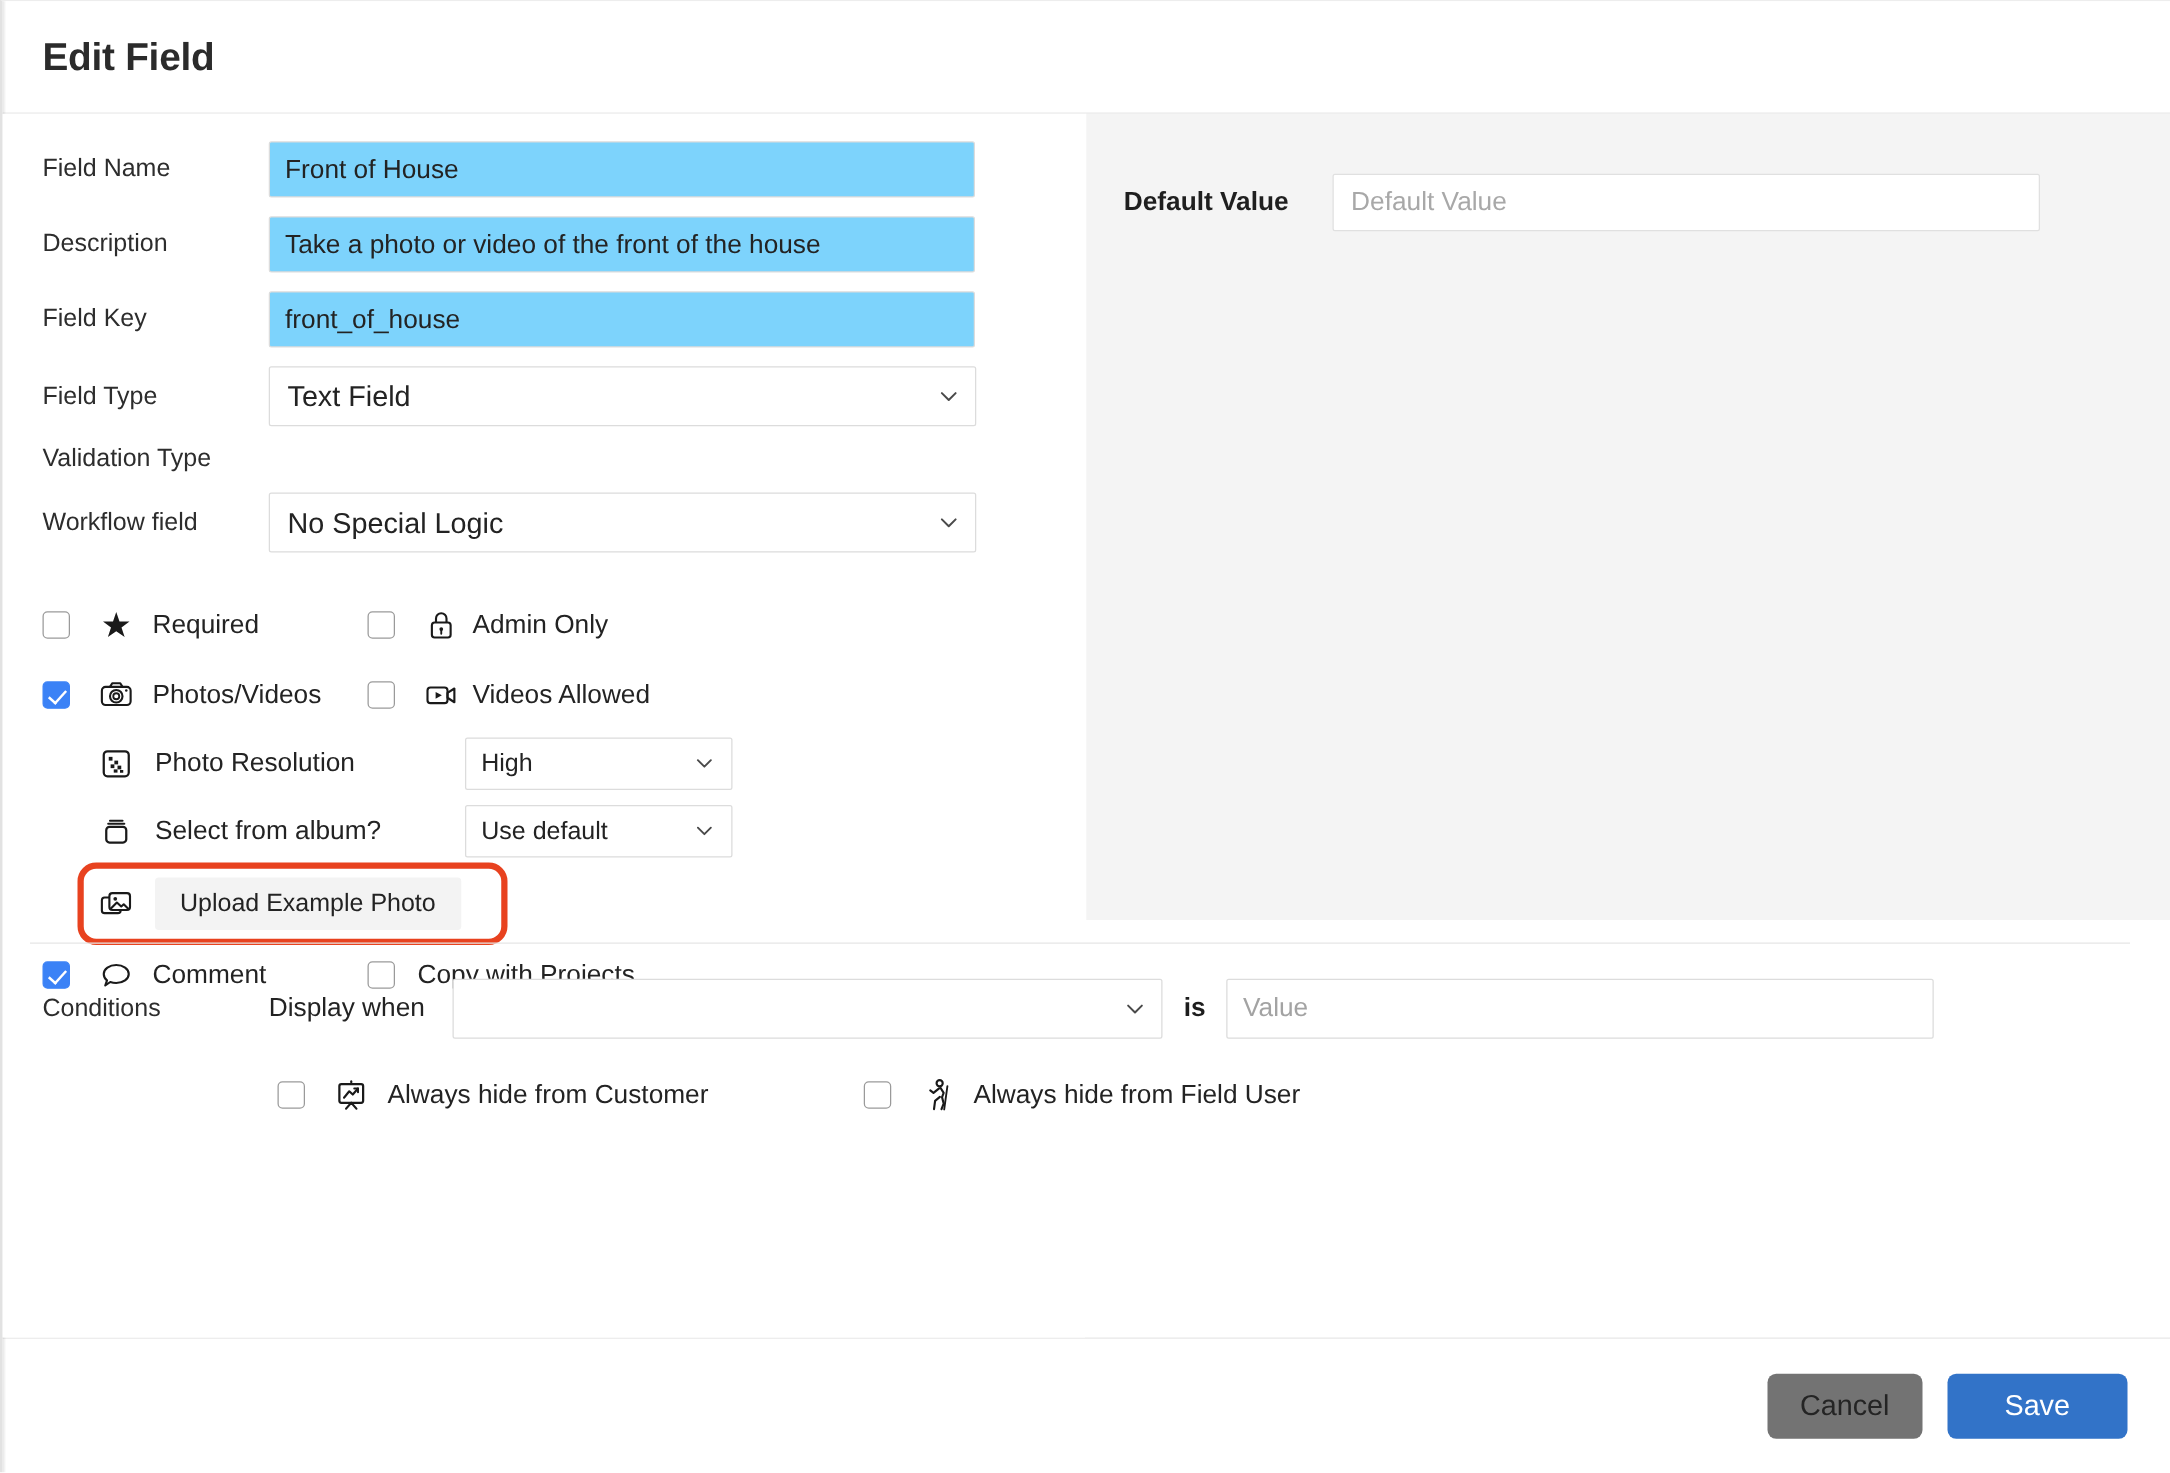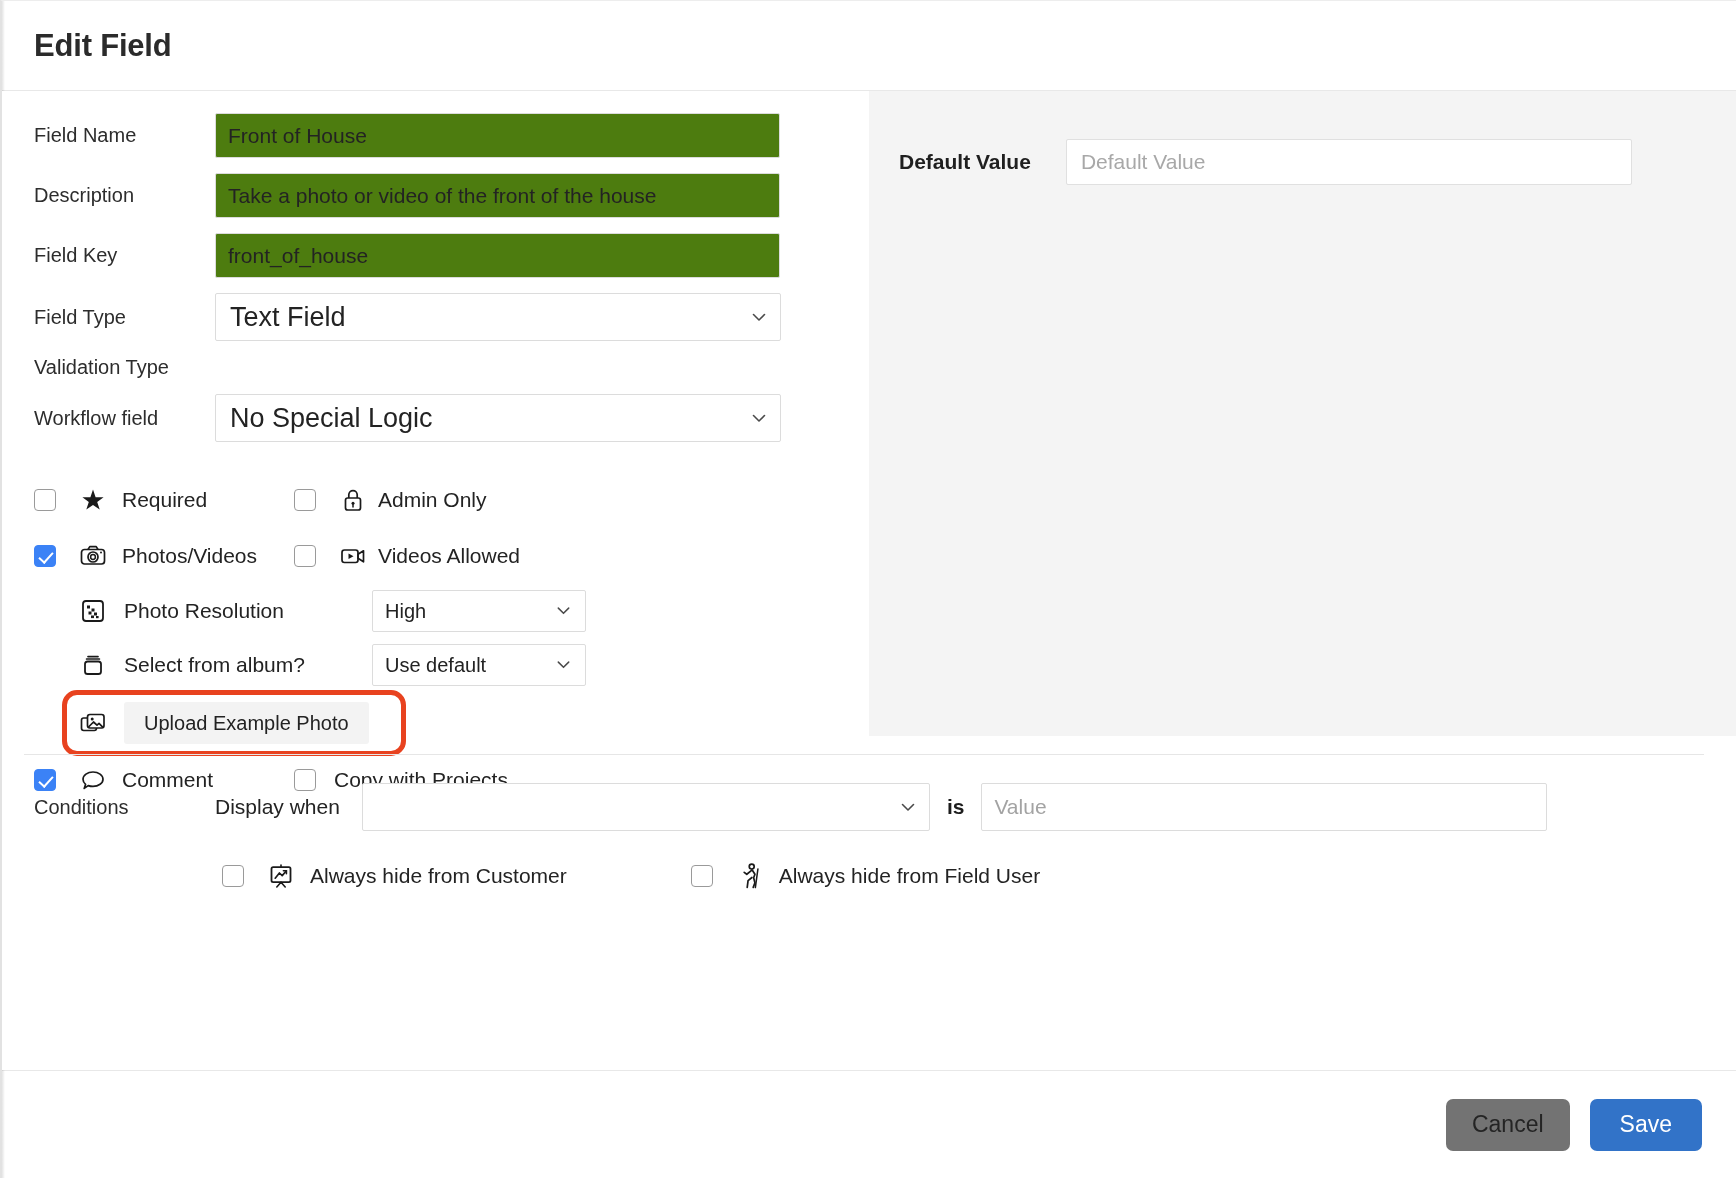--- a/index.html
+++ b/index.html
@@ -79,21 +79,21 @@
     font-size: 20px;
     color: #2d2d2d;
     width: 181px;
     flex: 0 0 181px;
   }
 
   .text-input {
     height: 45px;
     border: 1px solid #dcdcdc;
     border-radius: 2px;
-    background: #4d7c0f;
+    background: #7dd3fc;
     font-size: 21px;
     color: #232323;
     padding: 0 12px;
     font-family: "Liberation Sans", sans-serif;
     outline: none;
     width: 565px;
   }
   .text-input::placeholder { color: #9c9c9c; }
 
   .select-wrap {
@@ -101,21 +101,21 @@
     width: 565px;
     height: 48px;
   }
   .select-wrap.wide { width: 566px; }
   .select-box {
     width: 100%;
     height: 100%;
     border: 1px solid #dcdcdc;
     border-radius: 2px;
     background: #fff;
-    font-size: 27px;
+    font-size: 23px;
     color: #232323;
     display: flex;
     align-items: center;
     padding: 0 40px 0 14px;
     white-space: nowrap;
     overflow: hidden;
   }
   .chev {
     position: absolute;
     right: 13px; top: 50%;
@@ -316,21 +316,21 @@
   .btn {
     height: 52px;
     border-radius: 7px;
     font-size: 23px;
     font-family: "Liberation Sans", sans-serif;
     border: none;
     cursor: pointer;
     padding: 0 26px;
   }
   .btn-cancel { background: #737373; color: #242424; }
-  .btn-save { background: #3273c8; color: #ffffff; padding: 0 30px; }
+  .btn-save { background: #3273c8; color: #ffffff; padding: 0 46px; }
 </style>
 </head>
 <body>
 
 <div class="window">
 
   <div class="modal-header">
     <div class="modal-title">Edit Field</div>
   </div>
 

